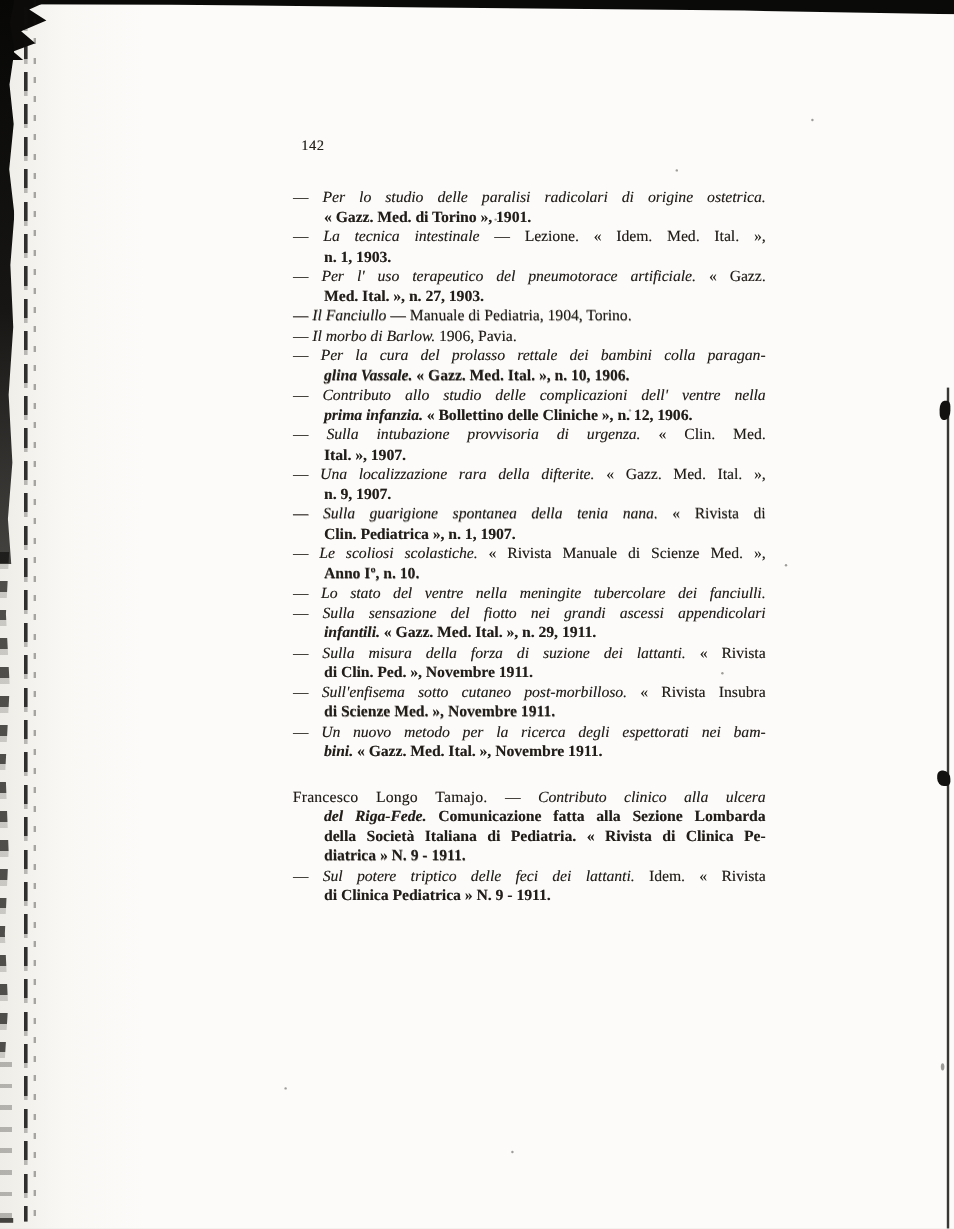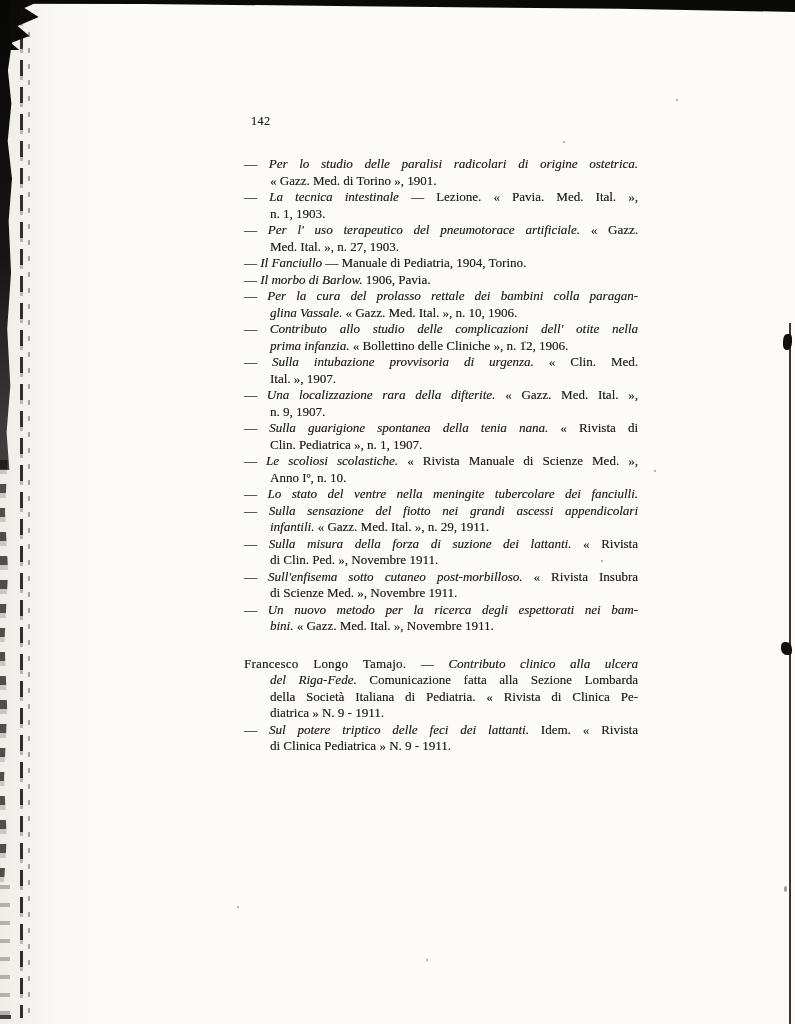--- a/index.html
+++ b/index.html
@@ -76,21 +76,21 @@
     font-size: 12px; letter-spacing: .5px;
     text-shadow: .2px .2px .3px rgba(35,30,25,.5);
   }
   .text-block {
     position: absolute; top: 156px; left: 244px; width: 394px;
     font-size: 13px;
     text-shadow: .2px .2px .3px rgba(35,30,25,.5);
   }
   .entry { margin: 0; }
   .line { height: 16.5px; line-height: 16.5px; overflow: hidden; white-space: normal; }
-  .line.cont { padding-left: 26px; }
+  .line.cont { padding-left: 26px; font-weight: bold; }
   .line.just { text-align: justify; }
   .line.just::after { content: ""; display: inline-block; width: 100%; height: 0; }
   .seg-italic { font-style: italic; }
   .seg-bold { font-weight: normal; letter-spacing: .2px; }
   .section-2 { margin-top: 21px; }
 </style>
 </head>
 <body>
 
 <div class="page">
@@ -118,39 +118,39 @@
 
   <div class="page-number">142</div>
 
   <div class="text-block">
     <div class="section-1">
         <div class="entry">
           <div class="line just"><span class="seg-roman">— </span><span class="seg-italic">Per lo studio delle paralisi radicolari di origine ostetrica.</span></div>
           <div class="line cont"><span class="seg-roman">« Gazz. Med. di Torino », 1901.</span></div>
         </div>
         <div class="entry">
-          <div class="line just"><span class="seg-roman">— </span><span class="seg-italic">La tecnica intestinale</span><span class="seg-roman"> — Lezione. « Pavia. Med. Ital. »,</span></div>
+          <div class="line just"><span class="seg-roman">— </span><span class="seg-italic">La tecnica intestinale</span><span class="seg-roman"> — Lezione. « Idem. Med. Ital. »,</span></div>
           <div class="line cont"><span class="seg-roman">n. 1, 1903.</span></div>
         </div>
         <div class="entry">
           <div class="line just"><span class="seg-roman">— </span><span class="seg-italic">Per l' uso terapeutico del pneumotorace artificiale.</span><span class="seg-roman"> « Gazz.</span></div>
           <div class="line cont"><span class="seg-roman">Med. Ital. », n. 27, 1903.</span></div>
         </div>
         <div class="entry">
           <div class="line"><span class="seg-roman">— </span><span class="seg-italic">Il Fanciullo</span><span class="seg-roman"> — Manuale di Pediatria, 1904, Torino.</span></div>
         </div>
         <div class="entry">
           <div class="line"><span class="seg-roman">— </span><span class="seg-italic">Il morbo di Barlow.</span><span class="seg-roman"> 1906, Pavia.</span></div>
         </div>
         <div class="entry">
           <div class="line just"><span class="seg-roman">— </span><span class="seg-italic">Per la cura del prolasso rettale dei bambini colla paragan-</span></div>
           <div class="line cont"><span class="seg-italic">glina Vassale.</span><span class="seg-roman"> « Gazz. Med. Ital. », n. 10, 1906.</span></div>
         </div>
         <div class="entry">
-          <div class="line just"><span class="seg-roman">— </span><span class="seg-italic">Contributo allo studio delle complicazioni dell' otite nella</span></div>
+          <div class="line just"><span class="seg-roman">— </span><span class="seg-italic">Contributo allo studio delle complicazioni dell' ventre nella</span></div>
           <div class="line cont"><span class="seg-italic">prima infanzia.</span><span class="seg-roman"> « Bollettino delle Cliniche », n. 12, 1906.</span></div>
         </div>
         <div class="entry">
           <div class="line just"><span class="seg-roman">— </span><span class="seg-italic">Sulla intubazione provvisoria di urgenza.</span><span class="seg-roman"> « Clin. Med.</span></div>
           <div class="line cont"><span class="seg-roman">Ital. », 1907.</span></div>
         </div>
         <div class="entry">
           <div class="line just"><span class="seg-roman">— </span><span class="seg-italic">Una localizzazione rara della difterite.</span><span class="seg-roman"> « Gazz. Med. Ital. »,</span></div>
           <div class="line cont"><span class="seg-roman">n. 9, 1907.</span></div>
         </div>

